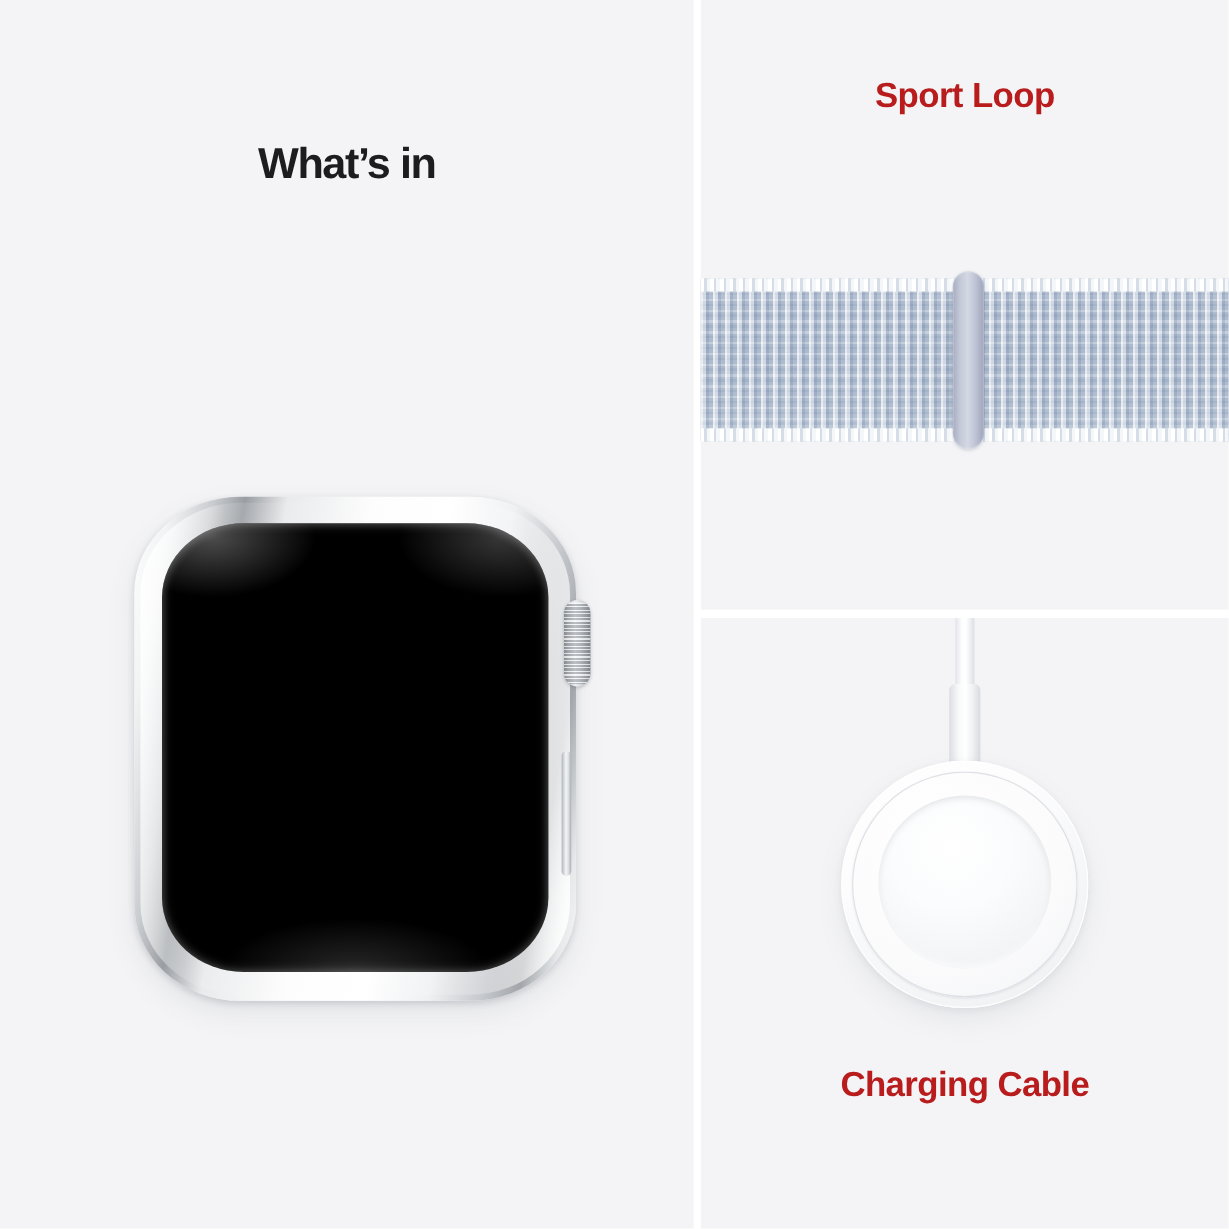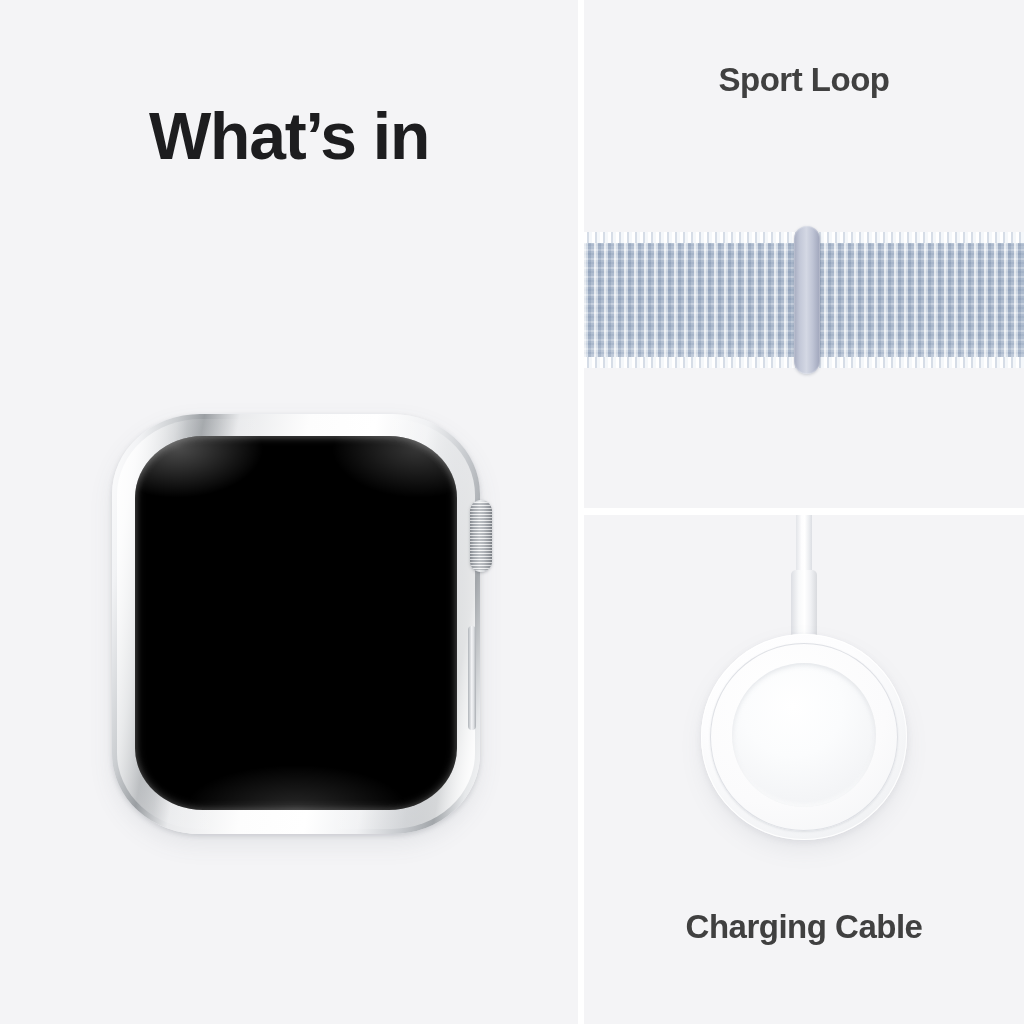--- a/index.html
+++ b/index.html
@@ -30,43 +30,43 @@
   #panel-band   { left: 584px; top: 0;   width: 440px; height: 508px; }
   #panel-cable  { left: 584px; top: 515px; width: 440px; height: 509px; }
 
   
   #headline {
     position: absolute;
     left: 0;
     top: 108px;
     width: 578px;
     text-align: center;
-    font-size: 66px;
+    font-size: 36px;
     line-height: 56px;
     font-weight: bold;
     letter-spacing: -1.2px;
     color: #1d1d1f;
   }
   #headline .l2 { display: block; }
 
   
   .caption {
     position: absolute;
     width: 440px;
     left: 584px;
     text-align: center;
-    font-size: 33px;
+    font-size: 29px;
     line-height: 36px;
     font-weight: bold;
     letter-spacing: -0.5px;
-    color: #404040;
+    color: #b91c1c;
   }
   #caption-band  { top: 62px; }
   #caption-cable { top: 886px; }
-  #caption-cable .l2 { display: block; margin-top: 23px; }
+  #caption-cable .l2 { display: block; }
 
   
   #watch {
     position: absolute;
     left: 112px;
     top: 414px;
     width: 368px;
     height: 420px;
   }
 

